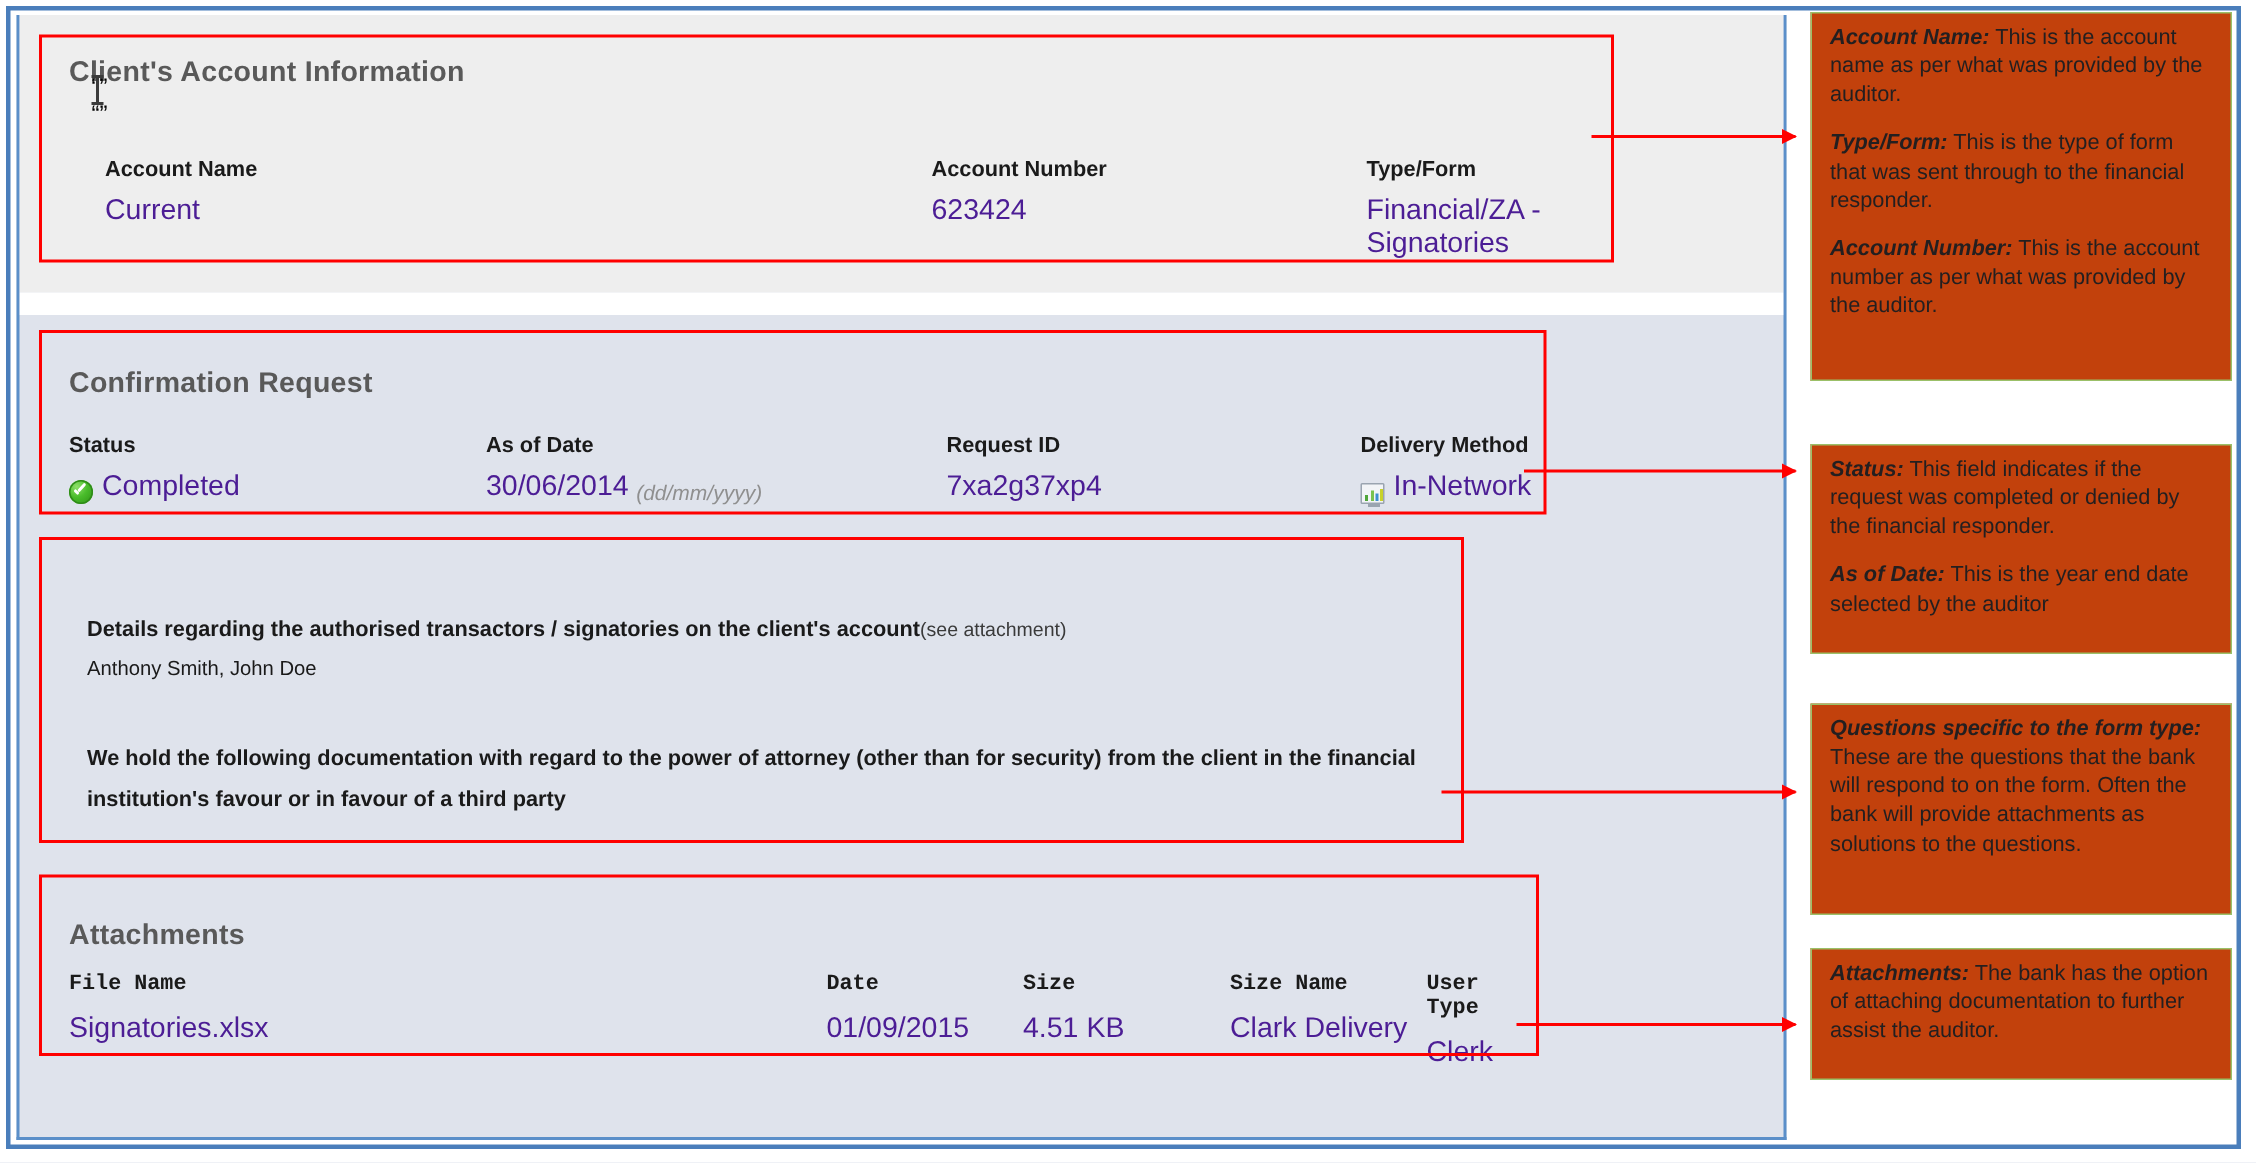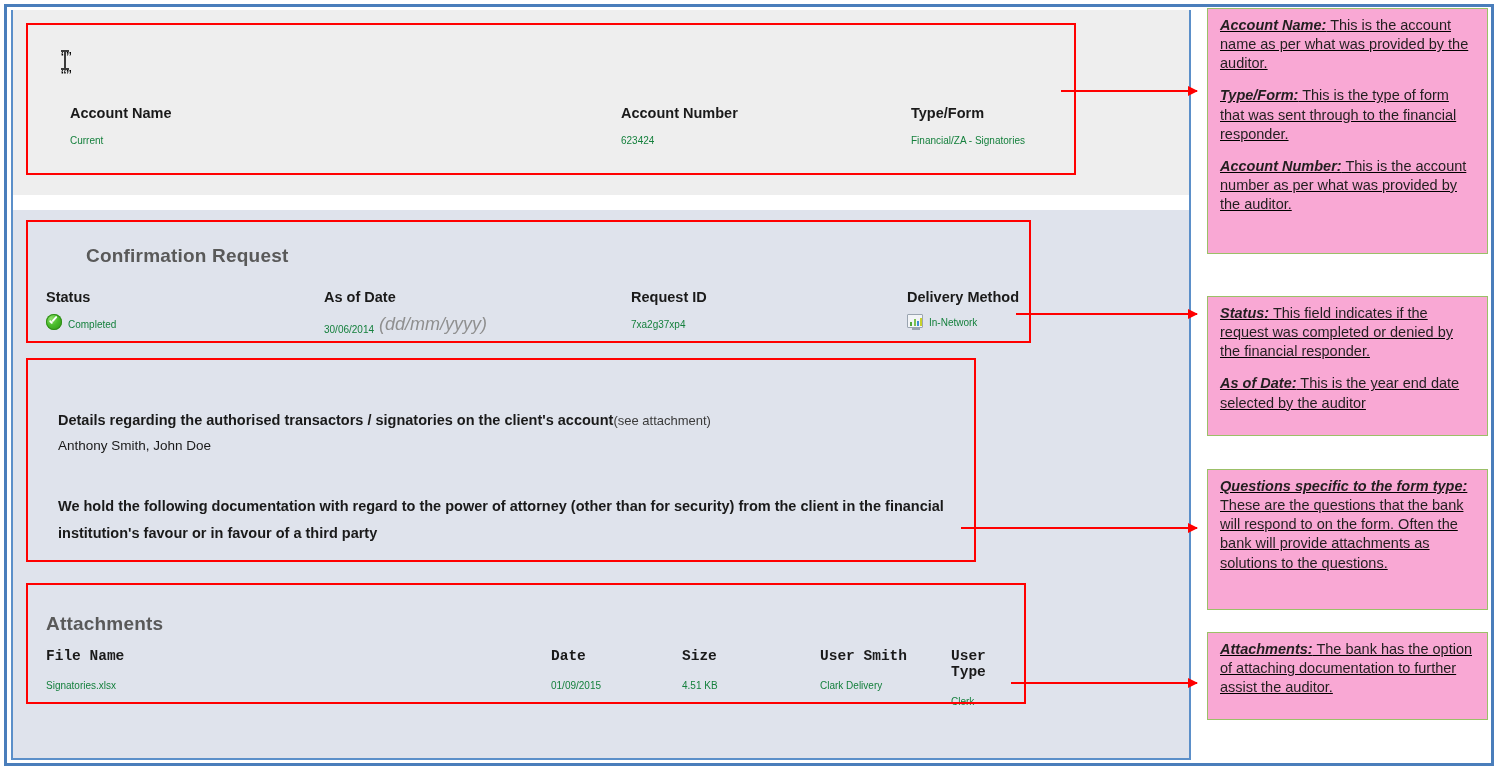--- a/index.html
+++ b/index.html
@@ -34,21 +34,21 @@
   .band-white{
     position:absolute;left:0;top:185px;width:100%;height:15px;background:#ffffff;
   }
 
   
   .sec-title{
     font-size:19px;font-weight:600;color:#595959;letter-spacing:.2px;
     font-family:"Liberation Sans", sans-serif;
   }
   .fld-label{font-size:14.5px;font-weight:bold;color:#1a1a1a;}
-  .fld-value{font-size:10px;font-weight:normal;color:#15803d;}
+  .fld-value{font-size:19px;font-weight:normal;color:#4c1d95;}
 
   
   .redbox{position:absolute;border:2.5px solid #ff0000;box-sizing:border-box;}
 
   
   #box-account{left:13px;top:13px;width:1050px;height:152px;}
   
   #box-confirm{left:13px;top:210px;width:1005px;height:123px;}
   
   #box-details{left:13px;top:348px;width:950px;height:204px;}
@@ -58,21 +58,21 @@
   
   .blk{position:absolute;}
 
   
   #acct-title{left:33px;top:28px;}
   #acct-cols{left:33px;top:95px;width:1010px;}
   .col{position:absolute;top:0;}
   .col .fld-label{display:block;margin-bottom:9px;}
 
   
-  #conf-title{left:33px;top:235px;margin-left:40px;}
+  #conf-title{left:33px;top:235px;}
   #conf-cols{left:33px;top:279px;width:980px;}
 
   .iconrow{display:flex;align-items:flex-end;gap:6px;}
   .ico-completed{
     width:16px;height:16px;border-radius:50%;
     background:radial-gradient(circle at 32% 28%, #8fe06a 0%, #49bc2b 45%, #2c9112 100%);
     box-shadow:inset 0 0 0 1px #2f8c18;
     position:relative;flex:0 0 auto;
   }
   .ico-completed:after{
@@ -88,40 +88,40 @@
     background:#f2f4f7;border:1px solid #9aa4b0;border-radius:1px;
     box-sizing:border-box;
   }
   .ico-network i{position:absolute;bottom:1px;width:2px;background:#4fa63a;display:block;}
   .ico-network i.b1{left:2px;height:4px;}
   .ico-network i.b2{left:5.5px;height:7px;background:#7ac24f;}
   .ico-network i.b3{left:9px;height:5px;background:#3f8fd0;}
   .ico-network i.b4{left:12px;height:8px;background:#c8d22a;}
   .ico-network u{position:absolute;left:4px;bottom:-3px;width:8px;height:2px;background:#9aa4b0;display:block;}
 
-  .date-fmt{color:#8f8f8f;font-style:italic;font-size:18px;}
+  .date-fmt{color:#8f8f8f;font-style:italic;font-size:14px;}
 
   
   #details-body{left:45px;top:400px;width:905px;}
   .q-head{font-size:14.5px;font-weight:bold;color:#1a1a1a;line-height:1.5;}
   .q-sub{font-size:13px;font-weight:normal;color:#3a3a3a;}
   .q-ans{font-size:13.5px;color:#1a1a1a;margin-top:6px;}
   .q-block2{margin-top:40px;font-size:14.5px;font-weight:bold;color:#1a1a1a;line-height:1.85;width:900px;}
 
   
   #att-title{left:33px;top:603px;}
   #att-cols{left:33px;top:638px;width:975px;}
   .att-row{position:relative;height:50px;}
   .att-cell{position:absolute;top:0;}
   .att-cell .fld-label{display:block;margin-bottom:11px;font-family:Liberation Mono, monospace;}
 
   
   .callout{
-    position:absolute;border:1px solid #9bc068;background:#f9a8d4;
-    box-sizing:border-box;padding:7px 10px 8px 12px;text-decoration:underline;
+    position:absolute;border:1px solid #9bc068;background:#c2410c;
+    box-sizing:border-box;padding:7px 10px 8px 12px;
   }
   .callout p{
     margin:0 0 13px 0;font-size:14.5px;line-height:1.32;color:#231f20;
     font-family:"Liberation Sans", sans-serif;
   }
   .callout p:last-child{margin-bottom:0;}
   .callout b{font-weight:bold;font-style:italic;}
 
   #co-1{left:1207px;top:8px;width:281px;height:246px;}
   #co-2{left:1207px;top:296px;width:281px;height:140px;}
@@ -150,20 +150,21 @@
 <body>
 
 <div class="page">
 
   <div class="outer-frame"></div>
 
   <div class="app-panel">
     <div class="band-gray"></div>
     <div class="band-white"></div>
 
+    <div class="blk sec-title" id="acct-title">Client's Account Information</div>
 
     <div class="ibeam">
       <q></q>
         <s></s>
         <q class="bot"></q>
     </div>
 
     <div class="blk" id="acct-cols">
       <div class="col" style="left:0px;margin-left:24px;">
         <span class="fld-label">Account Name</span>
@@ -235,21 +236,21 @@
       </div>
       <div class="att-cell" style="left:505px;">
         <span class="fld-label">Date</span>
         <span class="fld-value">01/09/2015</span>
       </div>
       <div class="att-cell" style="left:636px;">
         <span class="fld-label">Size</span>
         <span class="fld-value">4.51 KB</span>
       </div>
       <div class="att-cell" style="left:774px;">
-        <span class="fld-label">User Smith</span>
+        <span class="fld-label">Size Name</span>
         <span class="fld-value">Clark Delivery</span>
       </div>
       <div class="att-cell" style="left:905px;">
         <span class="fld-label">User Type</span>
         <span class="fld-value">Clerk</span>
       </div>
     </div>
 
     <div class="redbox" id="box-account"></div>
     <div class="redbox" id="box-confirm"></div>

